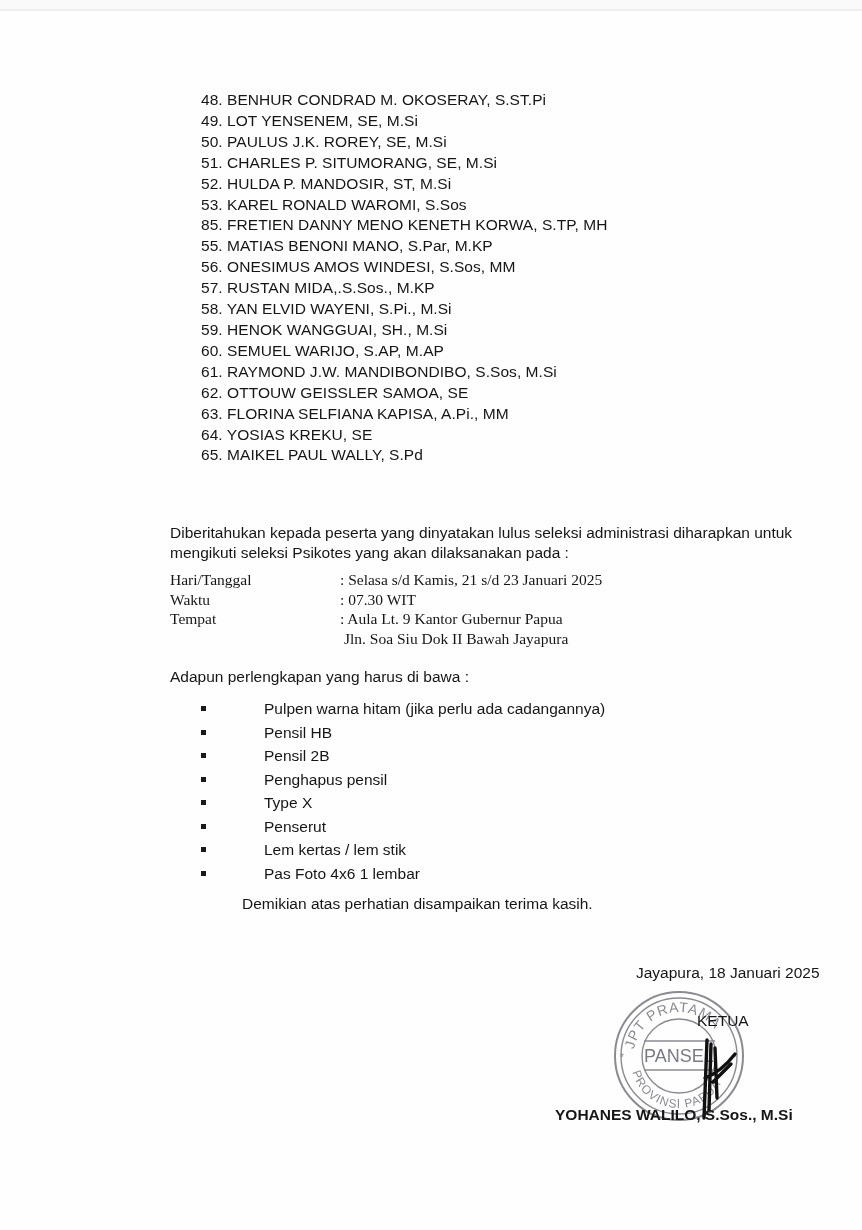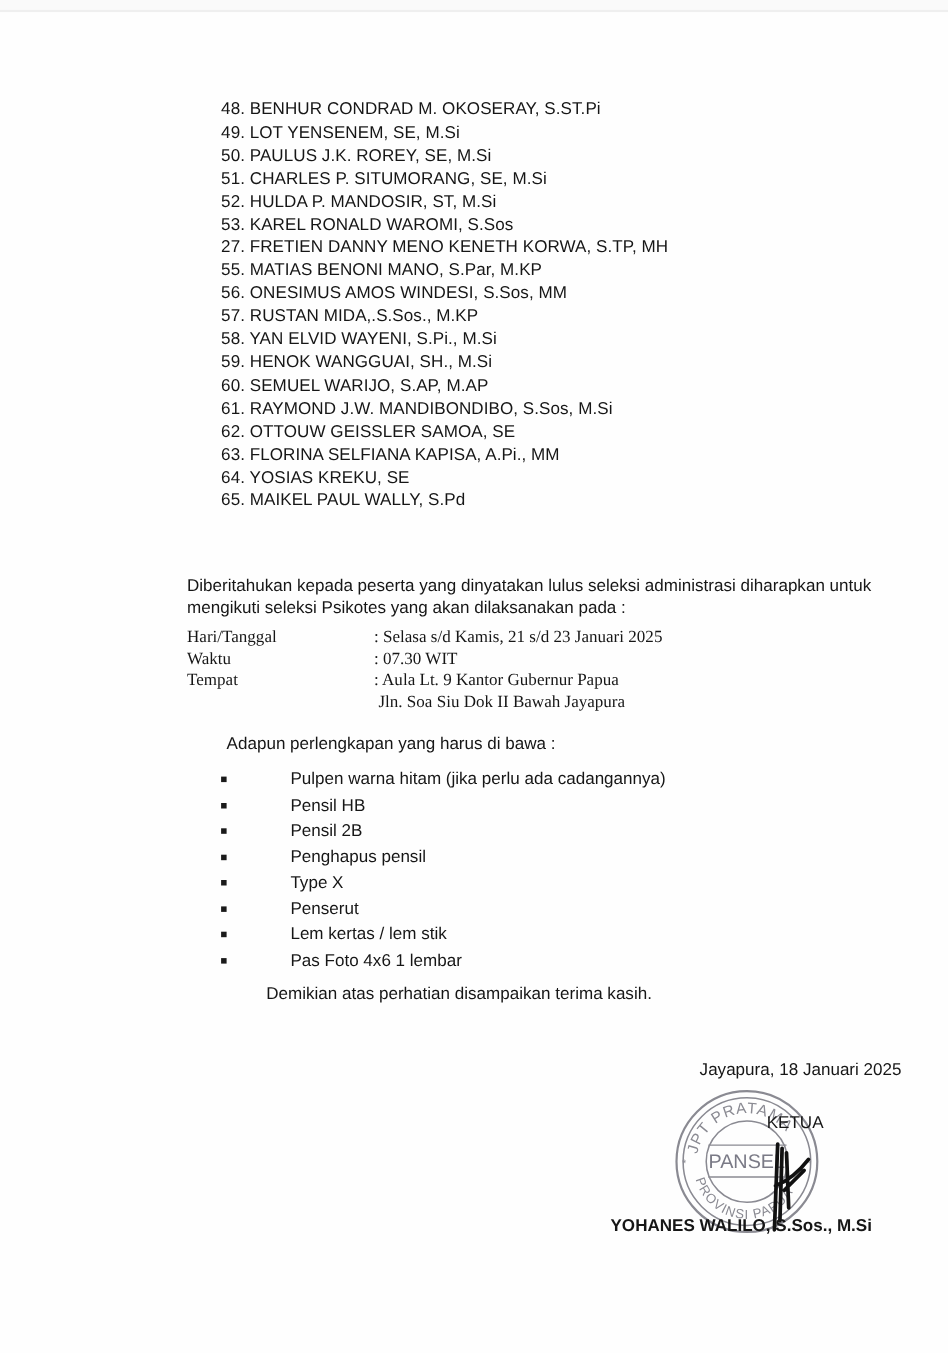--- a/index.html
+++ b/index.html
@@ -54,21 +54,20 @@
     .schedule .row { display: flex; }
     .schedule .lbl { width: 170px; }
     .schedule .val { white-space: nowrap; }
     .schedule .val2 { padding-left: 174px; white-space: nowrap; }
     .equip-title {
       position: absolute;
       left: 170px;
       top: 667px;
       font-size: 15.5px;
       line-height: 20px;
-      margin-left: 36px;
     }
     .equip {
       position: absolute;
       left: 200px;
       top: 697px;
       margin: 0;
       padding: 0;
       list-style: none;
       font-size: 15.5px;
       line-height: 23.5px;
@@ -126,21 +125,21 @@
 
 <div class="topbar"></div>
 
 <ol class="names">
   <li><span>48.</span> <span>BENHUR CONDRAD M. OKOSERAY, S.ST.Pi</span></li>
   <li><span>49.</span> <span>LOT YENSENEM, SE, M.Si</span></li>
   <li><span>50.</span> <span>PAULUS J.K. ROREY, SE, M.Si</span></li>
   <li><span>51.</span> <span>CHARLES P. SITUMORANG, SE, M.Si</span></li>
   <li><span>52.</span> <span>HULDA P. MANDOSIR, ST, M.Si</span></li>
   <li><span>53.</span> <span>KAREL RONALD WAROMI, S.Sos</span></li>
-  <li><span>27.</span> <span>FRETIEN DANNY MENO KENETH KORWA, S.TP, MH</span></li>
+  <li><span>85.</span> <span>FRETIEN DANNY MENO KENETH KORWA, S.TP, MH</span></li>
   <li><span>55.</span> <span>MATIAS BENONI MANO, S.Par, M.KP</span></li>
   <li><span>56.</span> <span>ONESIMUS AMOS WINDESI, S.Sos, MM</span></li>
   <li><span>57.</span> <span>RUSTAN MIDA,.S.Sos., M.KP</span></li>
   <li><span>58.</span> <span>YAN ELVID WAYENI, S.Pi., M.Si</span></li>
   <li><span>59.</span> <span>HENOK WANGGUAI, SH., M.Si</span></li>
   <li><span>60.</span> <span>SEMUEL WARIJO, S.AP, M.AP</span></li>
   <li><span>61.</span> <span>RAYMOND J.W. MANDIBONDIBO, S.Sos, M.Si</span></li>
   <li><span>62.</span> <span>OTTOUW GEISSLER SAMOA, SE</span></li>
   <li><span>63.</span> <span>FLORINA SELFIANA KAPISA, A.Pi., MM</span></li>
   <li><span>64.</span> <span>YOSIAS KREKU, SE</span></li>

